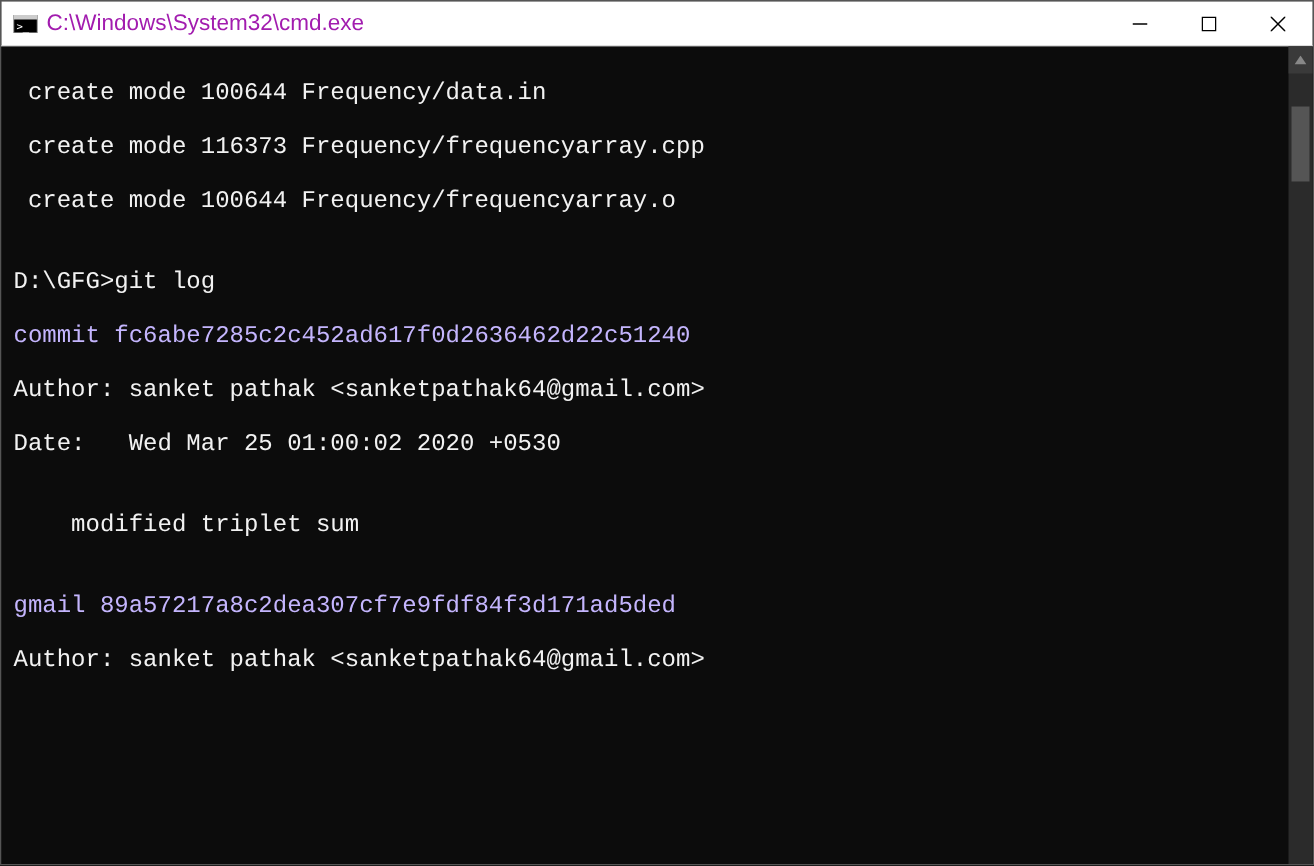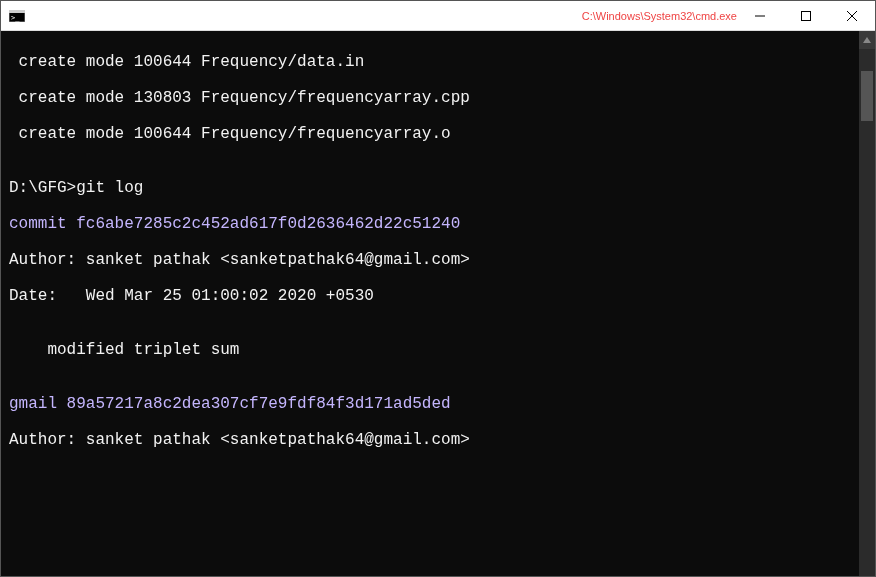--- a/index.html
+++ b/index.html
@@ -29,25 +29,24 @@
       width: 16px;
       height: 14px;
       margin: 0 6px 0 8px;
       display: flex;
       align-items: center;
       justify-content: center;
     }
     .titlebar-title {
       flex: 1;
       font-family: 'Segoe UI', Tahoma, sans-serif;
-      font-size: 11px;
-      color: #ef4444;
+      font-size: 15px;
+      color: #a21caf;
       white-space: nowrap;
       overflow: hidden;
-      text-align: right;
     }
     .titlebar-controls {
       display: flex;
       height: 100%;
     }
     .tb-btn {
       width: 46px;
       height: 100%;
       display: flex;
       align-items: center;
@@ -126,21 +125,21 @@
           <line x1="0" y1="0" x2="10" y2="10" stroke="#000" stroke-width="1"></line>
           <line x1="10" y1="0" x2="0" y2="10" stroke="#000" stroke-width="1"></line>
         </svg>
       </div>
     </div>
   </div>
 
   <div class="terminal-wrap">
     <div class="terminal">
 <div class="line"> create mode 100644 Frequency/data.in</div>
-<div class="line"> create mode 130803 Frequency/frequencyarray.cpp</div>
+<div class="line"> create mode 116373 Frequency/frequencyarray.cpp</div>
 <div class="line"> create mode 100644 Frequency/frequencyarray.o</div>
 <div class="line"></div>
 <div class="line">D:\GFG&gt;git log</div>
 <div class="line yellow">commit fc6abe7285c2c452ad617f0d2636462d22c51240</div>
 <div class="line">Author: sanket pathak &lt;sanketpathak64@gmail.com&gt;</div>
 <div class="line">Date:   Wed Mar 25 01:00:02 2020 +0530</div>
 <div class="line"></div>
 <div class="line">    modified triplet sum</div>
 <div class="line"></div>
 <div class="line yellow">gmail 89a57217a8c2dea307cf7e9fdf84f3d171ad5ded</div>

